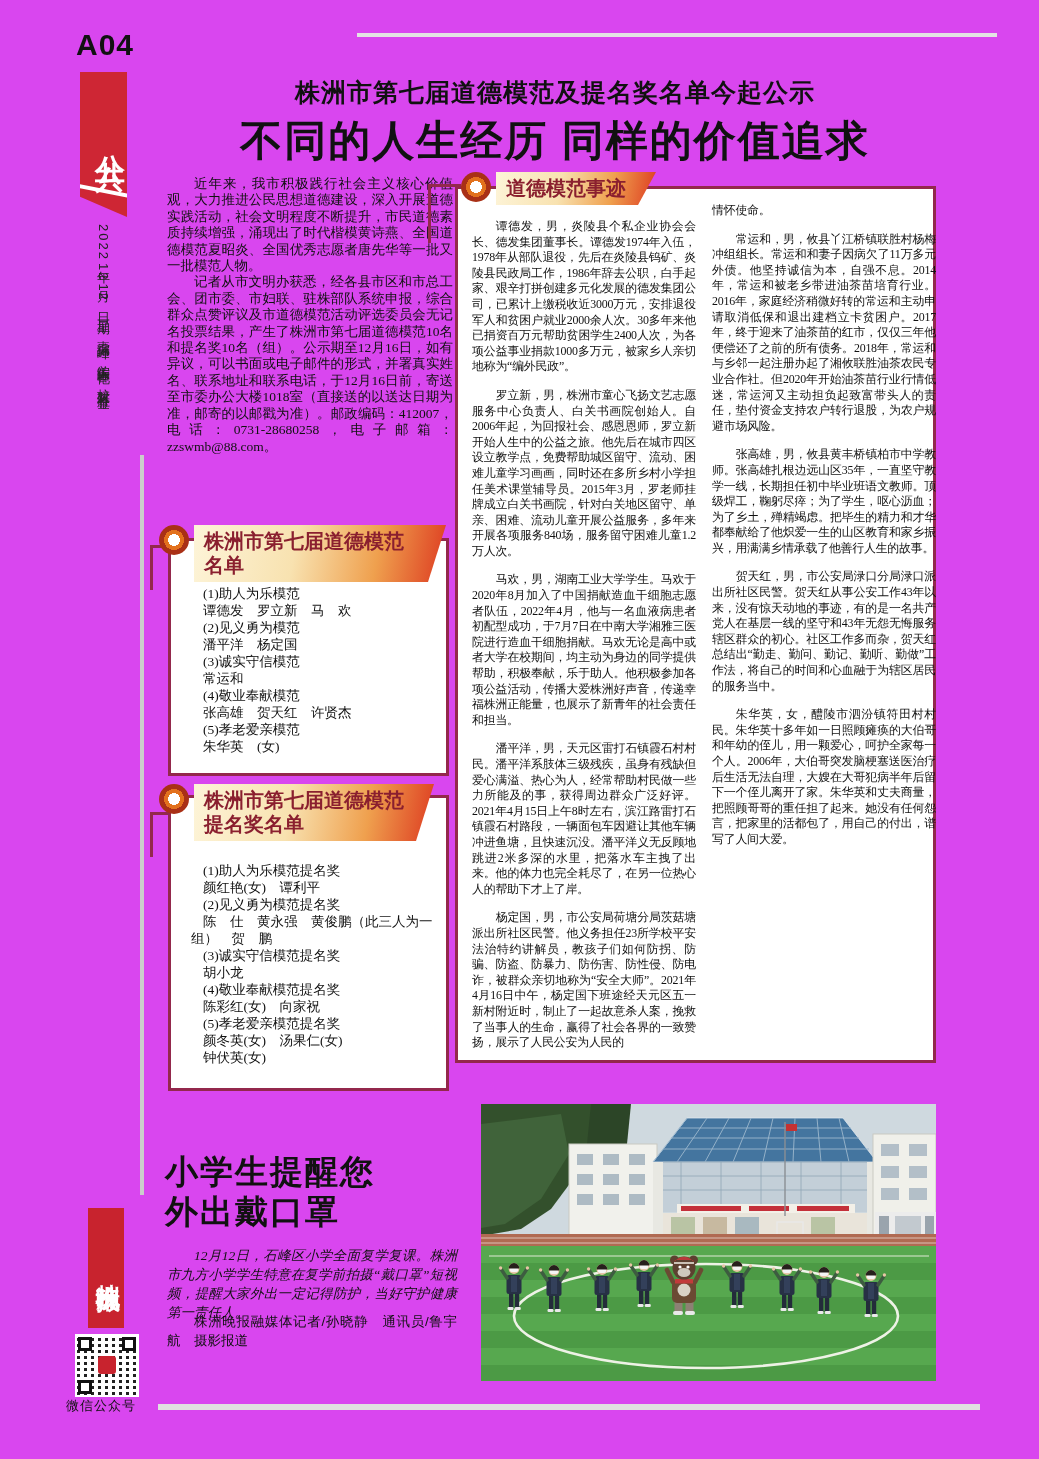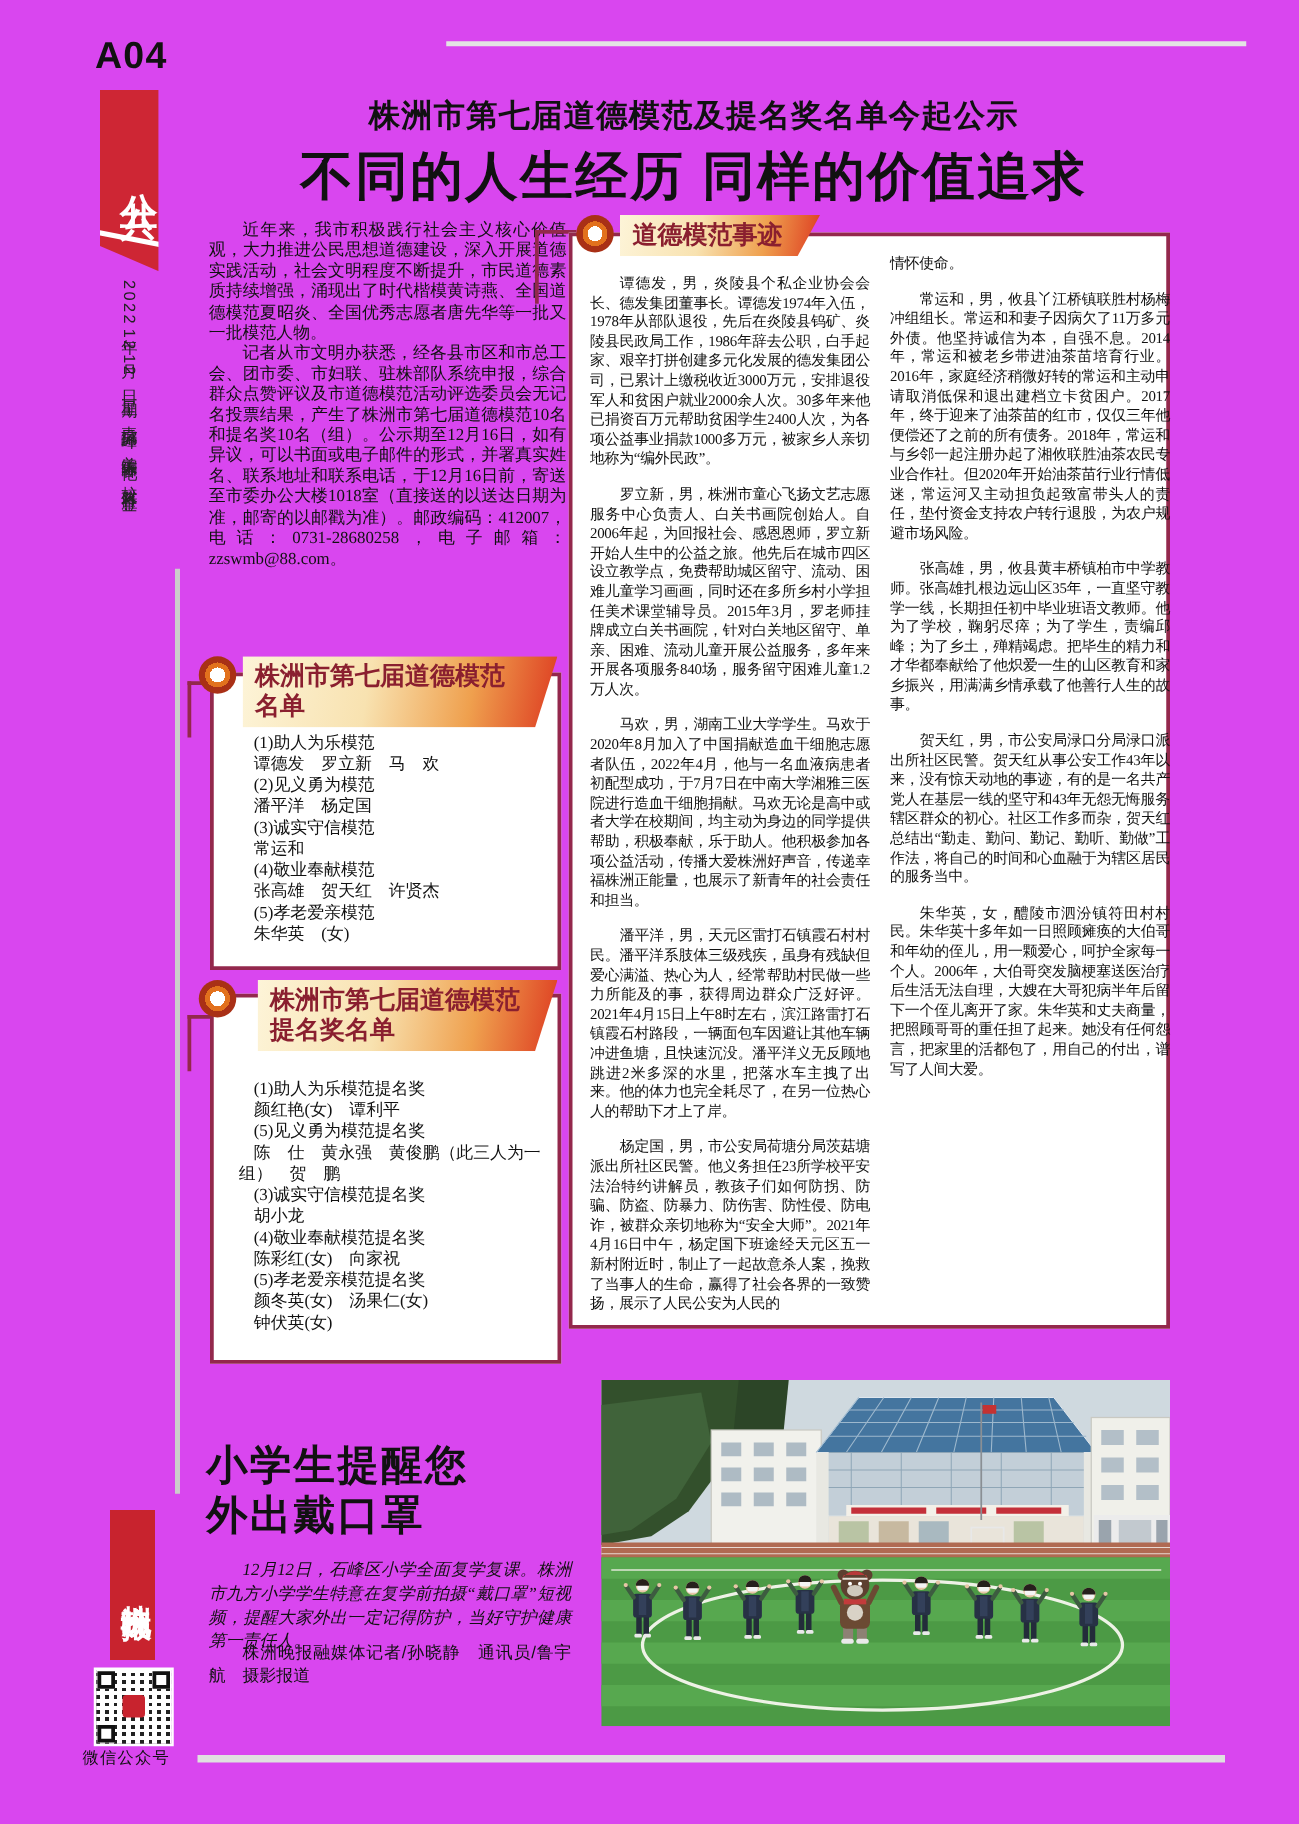--- a/index.html
+++ b/index.html
@@ -127,31 +127,31 @@
       <div>常运和</div>
       <div>(4)敬业奉献模范</div>
       <div>张高雄　贺天红　许贤杰</div>
       <div>(5)孝老爱亲模范</div>
       <div>朱华英　(女)</div>
     </div>
   </div>
 
   <div class="bracket" style="left:150px;top:812px;width:20px;height:42px;"></div>
   <div class="rbox" style="left:168px;top:795px;width:281px;height:296px;">
-    <div class="banner" style="left:-12px;top:-14px;gap:12px;">
+    <div class="banner" style="left:-12px;top:-14px;">
       <div class="ring-icon"></div>
       <div class="banner-label" style="max-width:210px;">
         <div>株洲市第七届道德模范</div>
         <div>提名奖名单</div>
       </div>
     </div>
     <div class="list-lines" style="left:32px;top:64px;width:232px;">
       <div>(1)助人为乐模范提名奖</div>
       <div>颜红艳(女)　谭利平</div>
-      <div>(5)见义勇为模范提名奖</div>
+      <div>(2)见义勇为模范提名奖</div>
       <div style="margin-left:-12px;text-indent:12px;">陈　仕　黄永强　黄俊鹏（此三人为一组）　贺　鹏</div>
       <div>(3)诚实守信模范提名奖</div>
       <div>胡小龙</div>
       <div>(4)敬业奉献模范提名奖</div>
       <div>陈彩红(女)　向家祝</div>
       <div>(5)孝老爱亲模范提名奖</div>
       <div>颜冬英(女)　汤果仁(女)</div>
       <div>钟伏英(女)</div>
     </div>
   </div>
@@ -165,21 +165,21 @@
     <div class="deeds-col" style="left:14px;top:30px;">
       <p>谭德发，男，炎陵县个私企业协会会长、德发集团董事长。谭德发1974年入伍，1978年从部队退役，先后在炎陵县钨矿、炎陵县民政局工作，1986年辞去公职，白手起家、艰辛打拼创建多元化发展的德发集团公司，已累计上缴税收近3000万元，安排退役军人和贫困户就业2000余人次。30多年来他已捐资百万元帮助贫困学生2400人次，为各项公益事业捐款1000多万元，被家乡人亲切地称为“编外民政”。</p>
       <p>罗立新，男，株洲市童心飞扬文艺志愿服务中心负责人、白关书画院创始人。自2006年起，为回报社会、感恩恩师，罗立新开始人生中的公益之旅。他先后在城市四区设立教学点，免费帮助城区留守、流动、困难儿童学习画画，同时还在多所乡村小学担任美术课堂辅导员。2015年3月，罗老师挂牌成立白关书画院，针对白关地区留守、单亲、困难、流动儿童开展公益服务，多年来开展各项服务840场，服务留守困难儿童1.2万人次。</p>
       <p>马欢，男，湖南工业大学学生。马欢于2020年8月加入了中国捐献造血干细胞志愿者队伍，2022年4月，他与一名血液病患者初配型成功，于7月7日在中南大学湘雅三医院进行造血干细胞捐献。马欢无论是高中或者大学在校期间，均主动为身边的同学提供帮助，积极奉献，乐于助人。他积极参加各项公益活动，传播大爱株洲好声音，传递幸福株洲正能量，也展示了新青年的社会责任和担当。</p>
       <p>潘平洋，男，天元区雷打石镇霞石村村民。潘平洋系肢体三级残疾，虽身有残缺但爱心满溢、热心为人，经常帮助村民做一些力所能及的事，获得周边群众广泛好评。2021年4月15日上午8时左右，滨江路雷打石镇霞石村路段，一辆面包车因避让其他车辆冲进鱼塘，且快速沉没。潘平洋义无反顾地跳进2米多深的水里，把落水车主拽了出来。他的体力也完全耗尽了，在另一位热心人的帮助下才上了岸。</p>
       <p>杨定国，男，市公安局荷塘分局茨菇塘派出所社区民警。他义务担任23所学校平安法治特约讲解员，教孩子们如何防拐、防骗、防盗、防暴力、防伤害、防性侵、防电诈，被群众亲切地称为“安全大师”。2021年4月16日中午，杨定国下班途经天元区五一新村附近时，制止了一起故意杀人案，挽救了当事人的生命，赢得了社会各界的一致赞扬，展示了人民公安为人民的</p>
     </div>
     <div class="deeds-col" style="left:254px;top:14px;">
       <p class="no-indent">情怀使命。</p>
       <p>常运和，男，攸县丫江桥镇联胜村杨梅冲组组长。常运和和妻子因病欠了11万多元外债。他坚持诚信为本，自强不息。2014年，常运和被老乡带进油茶苗培育行业。2016年，家庭经济稍微好转的常运和主动申请取消低保和退出建档立卡贫困户。2017年，终于迎来了油茶苗的红市，仅仅三年他便偿还了之前的所有债务。2018年，常运和与乡邻一起注册办起了湘攸联胜油茶农民专业合作社。但2020年开始油茶苗行业行情低迷，常运河又主动担负起致富带头人的责任，垫付资金支持农户转行退股，为农户规避市场风险。</p>
-      <p>张高雄，男，攸县黄丰桥镇柏市中学教师。张高雄扎根边远山区35年，一直坚守教学一线，长期担任初中毕业班语文教师。他为了学校，鞠躬尽瘁；为了学生，责编邱峰；为了乡土，殚精竭虑。把毕生的精力和才华都奉献给了他炽爱一生的山区教育和家乡振兴，用满满乡情承载了他善行人生的故事。</p>
+      <p>张高雄，男，攸县黄丰桥镇柏市中学教师。张高雄扎根边远山区35年，一直坚守教学一线，长期担任初中毕业班语文教师。顶级焊工，鞠躬尽瘁；为了学生，呕心沥血；为了乡土，殚精竭虑。把毕生的精力和才华都奉献给了他炽爱一生的山区教育和家乡振兴，用满满乡情承载了他善行人生的故事。</p>
       <p>贺天红，男，市公安局渌口分局渌口派出所社区民警。贺天红从事公安工作43年以来，没有惊天动地的事迹，有的是一名共产党人在基层一线的坚守和43年无怨无悔服务辖区群众的初心。社区工作多而杂，贺天红总结出“勤走、勤问、勤记、勤听、勤做”工作法，将自己的时间和心血融于为辖区居民的服务当中。</p>
       <p>朱华英，女，醴陵市泗汾镇符田村村民。朱华英十多年如一日照顾瘫痪的大伯哥和年幼的侄儿，用一颗爱心，呵护全家每一个人。2006年，大伯哥突发脑梗塞送医治疗后生活无法自理，大嫂在大哥犯病半年后留下一个侄儿离开了家。朱华英和丈夫商量，把照顾哥哥的重任担了起来。她没有任何怨言，把家里的活都包了，用自己的付出，谱写了人间大爱。</p>
     </div>
   </div>
 
   <div class="bottom-title hei">
     <div>小学生提醒您</div>
     <div>外出戴口罩</div>
   </div>
   <div class="bottom-body">

